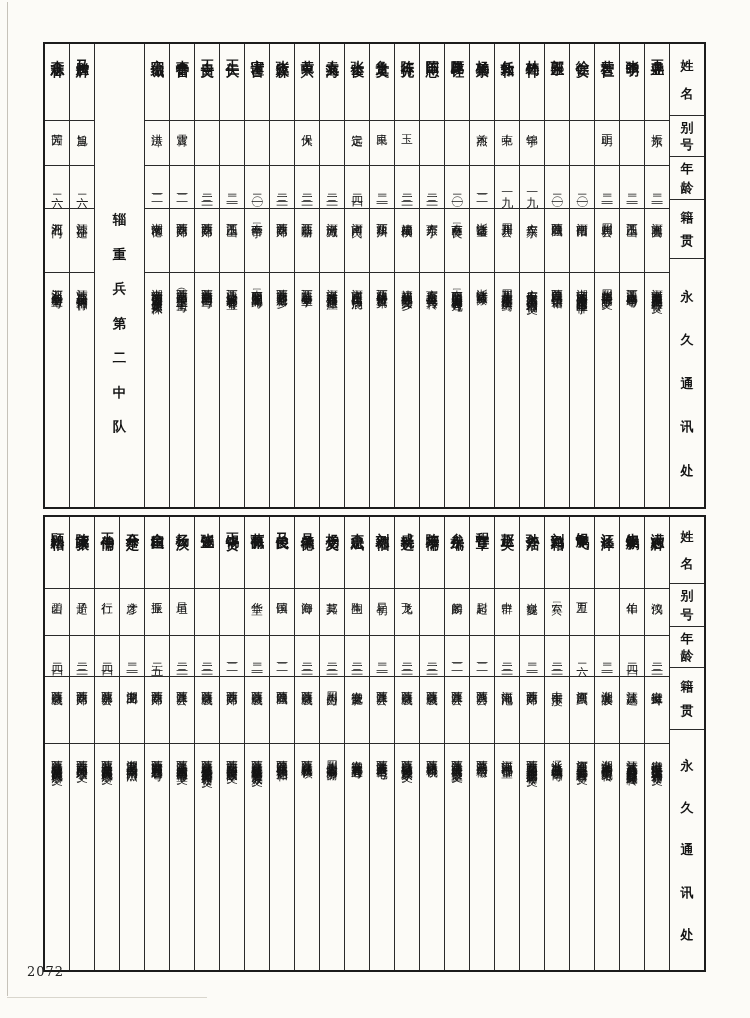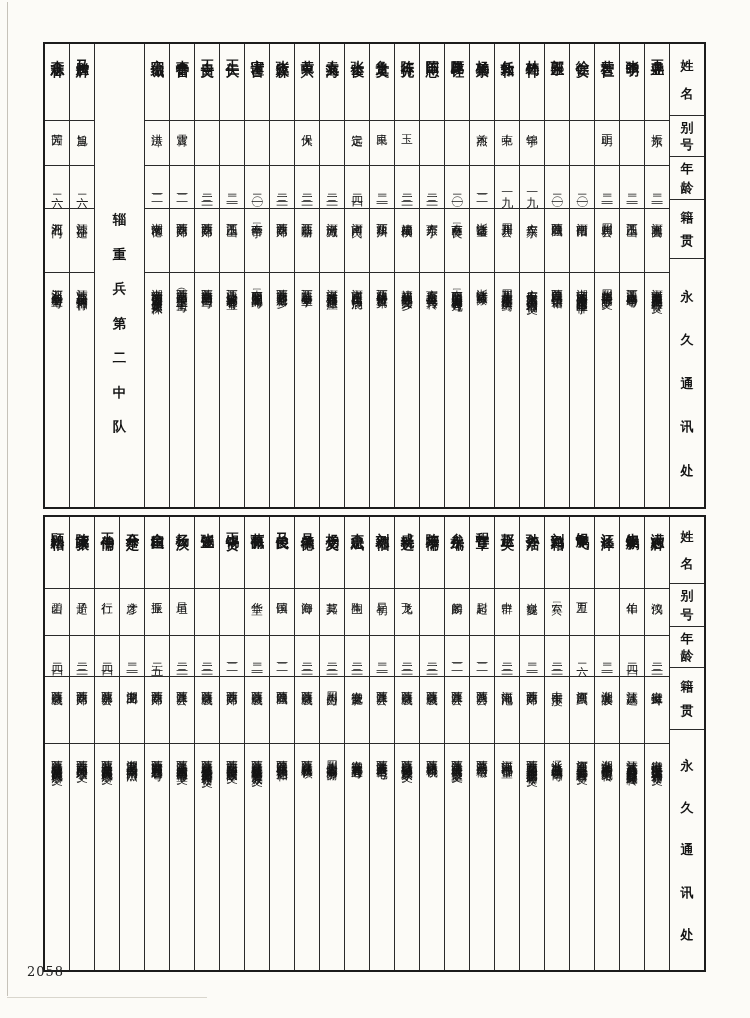--- a/index.html
+++ b/index.html
@@ -913,14 +913,14 @@
           <span class="vt">二四</span>
         </div>
         <div class="cell native" style="height: 61px;">
           <span class="vt">陕西褒城</span>
         </div>
         <div class="cell addr">
           <span class="vt">陕西褒城县宗营镇邮政代办所交</span>
         </div>
       </div>
     </div>
-  <div class="page-number">2058</div>
+  <div class="page-number">2072</div>
 </div>
 
 </body></html>

